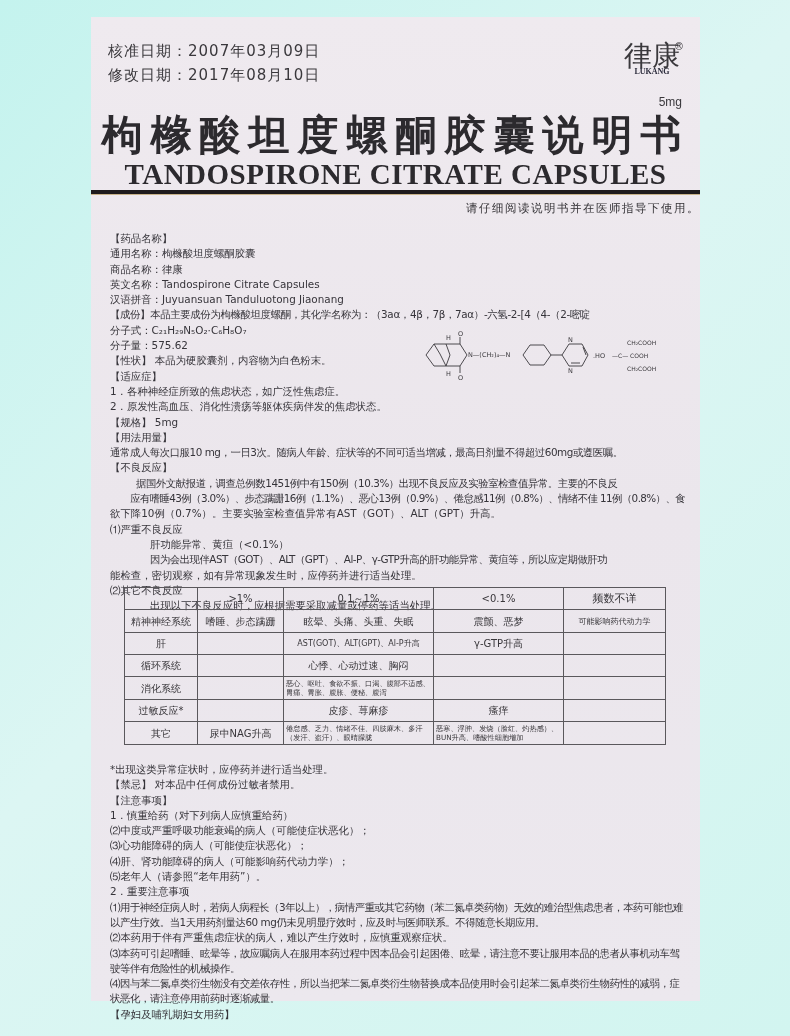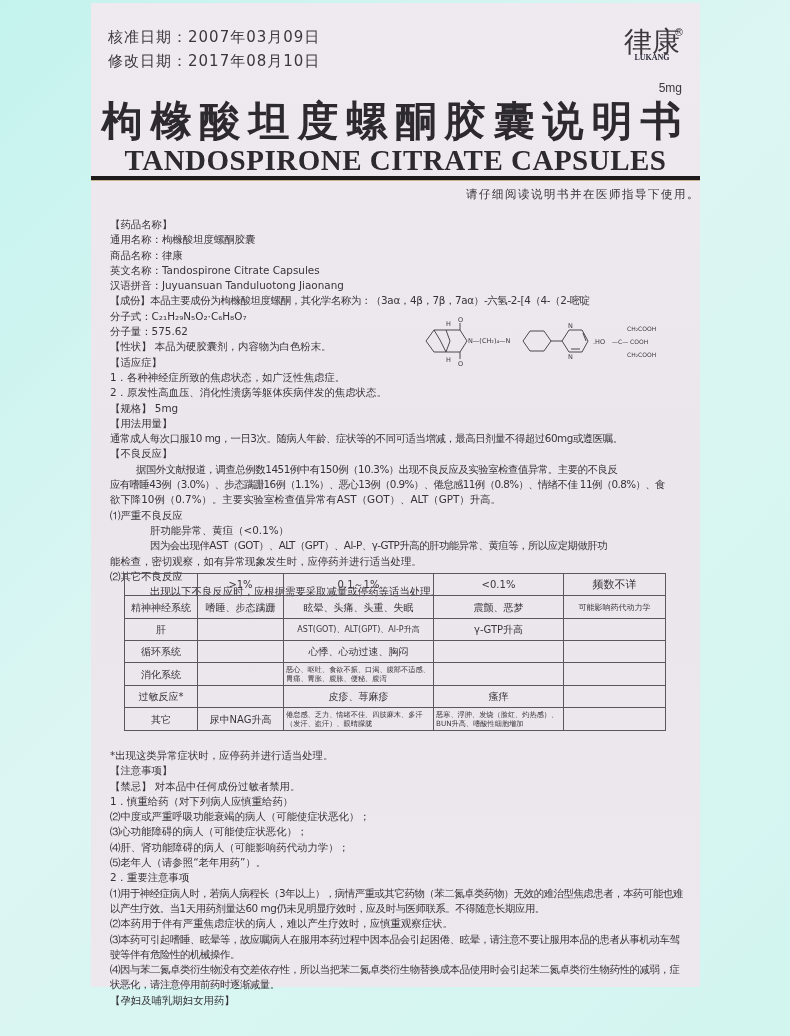--- a/index.html
+++ b/index.html
@@ -4,21 +4,21 @@
 <style>
   * { box-sizing: border-box; margin: 0; padding: 0; }
   html, body { width: 790px; height: 1036px; overflow: hidden; }
   body {
     background: linear-gradient(135deg, #c4f3ee 0%, #dcf6f3 45%, #d2f5f0 100%);
     font-family: "DejaVu Serif", "Liberation Serif", serif;
     position: relative;
   }
   .paper {
     position: absolute;
-    left: 91px; top: 3px;
+    left: 91px; top: 17px;
     width: 609px; height: 984px;
     background: linear-gradient(180deg, #efeaef 0%, #ebe6ec 50%, #ece8ee 100%);
     color: #2c2a2e;
   }
   .dates {
     position: absolute; left: 17px; top: 22px;
     font-size: 15px; line-height: 24px; letter-spacing: 1px;
     color: #3a383c;
     font-family: "DejaVu Sans", "Liberation Sans", sans-serif;
   }
@@ -115,21 +115,21 @@
     <p>分子量：575.62</p>
     <p>【性状】 本品为硬胶囊剂，内容物为白色粉末。</p>
     <p>【适应症】</p>
     <p>1．各种神经症所致的焦虑状态，如广泛性焦虑症。</p>
     <p>2．原发性高血压、消化性溃疡等躯体疾病伴发的焦虑状态。</p>
     <p>【规格】 5mg</p>
     <p>【用法用量】</p>
     <p style="letter-spacing:-0.45px;">通常成人每次口服10 mg，一日3次。随病人年龄、症状等的不同可适当增减，最高日剂量不得超过60mg或遵医嘱。</p>
     <p>【不良反应】</p>
     <p class="indent1" style="letter-spacing:-0.45px;">据国外文献报道，调查总例数1451例中有150例（10.3%）出现不良反应及实验室检查值异常。主要的不良反</p>
-    <p style="letter-spacing:-0.6px;">应有嗜睡43例（3.0%）、步态蹒跚16例（1.1%）、恶心13例（0.9%）、倦怠感11例（0.8%）、情绪不佳 11例（0.8%）、食</p>
+    <p style="letter-spacing:-0.6px;text-align:right;">应有嗜睡43例（3.0%）、步态蹒跚16例（1.1%）、恶心13例（0.9%）、倦怠感11例（0.8%）、情绪不佳 11例（0.8%）、食</p>
     <p>欲下降10例（0.7%）。主要实验室检查值异常有AST（GOT）、ALT（GPT）升高。</p>
     <p>⑴严重不良反应</p>
     <p class="indent2">肝功能异常、黄疸（&lt;0.1%）</p>
     <p class="indent2" style="letter-spacing:-0.5px;">因为会出现伴AST（GOT）、ALT（GPT）、Al-P、γ-GTP升高的肝功能异常、黄疸等，所以应定期做肝功</p>
     <p>能检查，密切观察，如有异常现象发生时，应停药并进行适当处理。</p>
     <p>⑵其它不良反应</p>
     <p class="indent2">出现以下不良反应时，应根据需要采取减量或停药等适当处理。</p>
   </div>
 
   <svg class="structure" viewBox="0 0 250 50" width="250" height="50">
@@ -224,22 +224,22 @@
       <td>尿中NAG升高</td>
       <td class="small">倦怠感、乏力、情绪不佳、四肢麻木、多汗（发汗、盗汗）、眼睛朦胧</td>
       <td class="small">恶寒、浮肿、发烧（脸红、灼热感）、BUN升高、嗜酸性细胞增加</td>
       <td></td>
     </tr>
   </tbody>
     </table>
 
   <div class="after-table">
     <p>*出现这类异常症状时，应停药并进行适当处理。</p>
+    <p>【禁忌】 对本品中任何成份过敏者禁用。</p>
     <p>【注意事项】</p>
-    <p>【禁忌】 对本品中任何成份过敏者禁用。</p>
     <p>1．慎重给药（对下列病人应慎重给药）</p>
     <p>⑵中度或严重呼吸功能衰竭的病人（可能使症状恶化）；</p>
     <p>⑶心功能障碍的病人（可能使症状恶化）；</p>
     <p>⑷肝、肾功能障碍的病人（可能影响药代动力学）；</p>
     <p>⑸老年人（请参照“老年用药”）。</p>
     <p>2．重要注意事项</p>
     <p class="wrap" style="letter-spacing:-0.45px;">⑴用于神经症病人时，若病人病程长（3年以上），病情严重或其它药物（苯二氮卓类药物）无效的难治型焦虑患者，本药可能也难以产生疗效。当1天用药剂量达60 mg仍未见明显疗效时，应及时与医师联系。不得随意长期应用。</p>
     <p class="wrap">⑵本药用于伴有严重焦虑症状的病人，难以产生疗效时，应慎重观察症状。</p>
     <p class="wrap" style="letter-spacing:-0.4px;">⑶本药可引起嗜睡、眩晕等，故应嘱病人在服用本药过程中因本品会引起困倦、眩晕，请注意不要让服用本品的患者从事机动车驾驶等伴有危险性的机械操作。</p>
     <p class="wrap" style="letter-spacing:-0.4px;">⑷因与苯二氮卓类衍生物没有交差依存性，所以当把苯二氮卓类衍生物替换成本品使用时会引起苯二氮卓类衍生物药性的减弱，症状恶化，请注意停用前药时逐渐减量。</p>

